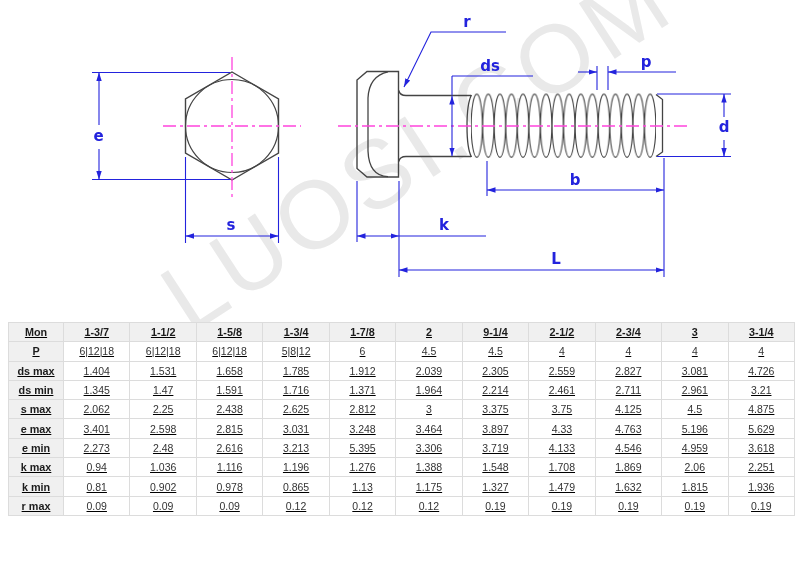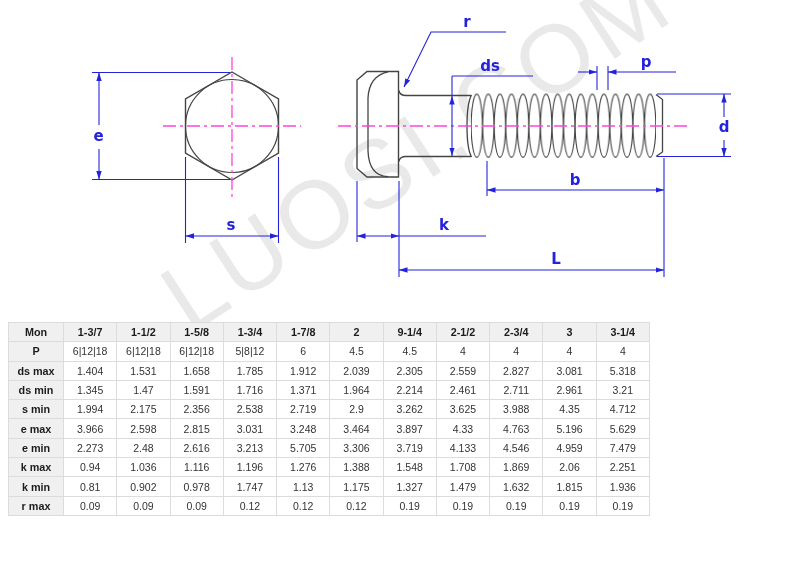--- a/index.html
+++ b/index.html
@@ -12,21 +12,21 @@
     position:absolute;left:172px;top:252px;z-index:0;
     font-size:96px;font-weight:400;letter-spacing:5px;white-space:nowrap;
     color:#e9e9e9;transform:rotate(-33deg);transform-origin:0 50%;
     user-select:none;
   }
   
   .drawing{position:absolute;left:0;top:0;z-index:1;}
   .dimtext{font-family:"DejaVu Sans","Liberation Sans",sans-serif;font-size:15px;font-weight:bold;fill:#2323dd;}
   
   .table-wrap{position:absolute;left:8px;top:322px;z-index:1;}
-  table.spec{border-collapse:collapse;table-layout:fixed;width:642px;}
+  table.spec{border-collapse:collapse;table-layout:fixed;width:787px;text-decoration:underline;}
   table.spec th,table.spec td{
     border:1px solid #dcdcdc;text-align:center;vertical-align:middle;
     height:18.3px;padding:0 2px;overflow:hidden;white-space:nowrap;
   }
   table.spec th{background:#f0f0f0;color:#1c1c1c;font-weight:bold;font-size:10.8px;}
   table.spec td{background:#ffffff;color:#333333;font-size:10.5px;}
   table.spec col.labelcol{width:55px;}
 </style>
 </head>
 <body>
@@ -174,98 +174,98 @@
           <td>1.404</td>
           <td>1.531</td>
           <td>1.658</td>
           <td>1.785</td>
           <td>1.912</td>
           <td>2.039</td>
           <td>2.305</td>
           <td>2.559</td>
           <td>2.827</td>
           <td>3.081</td>
-          <td>5.318</td>
+          <td>4.726</td>
         </tr>
         <tr>
           <th>ds min</th>
           <td>1.345</td>
           <td>1.47</td>
           <td>1.591</td>
           <td>1.716</td>
           <td>1.371</td>
           <td>1.964</td>
           <td>2.214</td>
           <td>2.461</td>
           <td>2.711</td>
           <td>2.961</td>
           <td>3.21</td>
         </tr>
         <tr>
-          <th>s min</th>
-          <td>1.994</td>
-          <td>2.175</td>
-          <td>2.356</td>
-          <td>2.538</td>
-          <td>2.719</td>
-          <td>2.9</td>
-          <td>3.262</td>
-          <td>3.625</td>
-          <td>3.988</td>
-          <td>4.35</td>
-          <td>4.712</td>
+          <th>s max</th>
+          <td>2.062</td>
+          <td>2.25</td>
+          <td>2.438</td>
+          <td>2.625</td>
+          <td>2.812</td>
+          <td>3</td>
+          <td>3.375</td>
+          <td>3.75</td>
+          <td>4.125</td>
+          <td>4.5</td>
+          <td>4.875</td>
         </tr>
         <tr>
           <th>e max</th>
-          <td>3.966</td>
+          <td>3.401</td>
           <td>2.598</td>
           <td>2.815</td>
           <td>3.031</td>
           <td>3.248</td>
           <td>3.464</td>
           <td>3.897</td>
           <td>4.33</td>
           <td>4.763</td>
           <td>5.196</td>
           <td>5.629</td>
         </tr>
         <tr>
           <th>e min</th>
           <td>2.273</td>
           <td>2.48</td>
           <td>2.616</td>
           <td>3.213</td>
-          <td>5.705</td>
+          <td>5.395</td>
           <td>3.306</td>
           <td>3.719</td>
           <td>4.133</td>
           <td>4.546</td>
           <td>4.959</td>
-          <td>7.479</td>
+          <td>3.618</td>
         </tr>
         <tr>
           <th>k max</th>
           <td>0.94</td>
           <td>1.036</td>
           <td>1.116</td>
           <td>1.196</td>
           <td>1.276</td>
           <td>1.388</td>
           <td>1.548</td>
           <td>1.708</td>
           <td>1.869</td>
           <td>2.06</td>
           <td>2.251</td>
         </tr>
         <tr>
           <th>k min</th>
           <td>0.81</td>
           <td>0.902</td>
           <td>0.978</td>
-          <td>1.747</td>
+          <td>0.865</td>
           <td>1.13</td>
           <td>1.175</td>
           <td>1.327</td>
           <td>1.479</td>
           <td>1.632</td>
           <td>1.815</td>
           <td>1.936</td>
         </tr>
         <tr>
           <th>r max</th>

